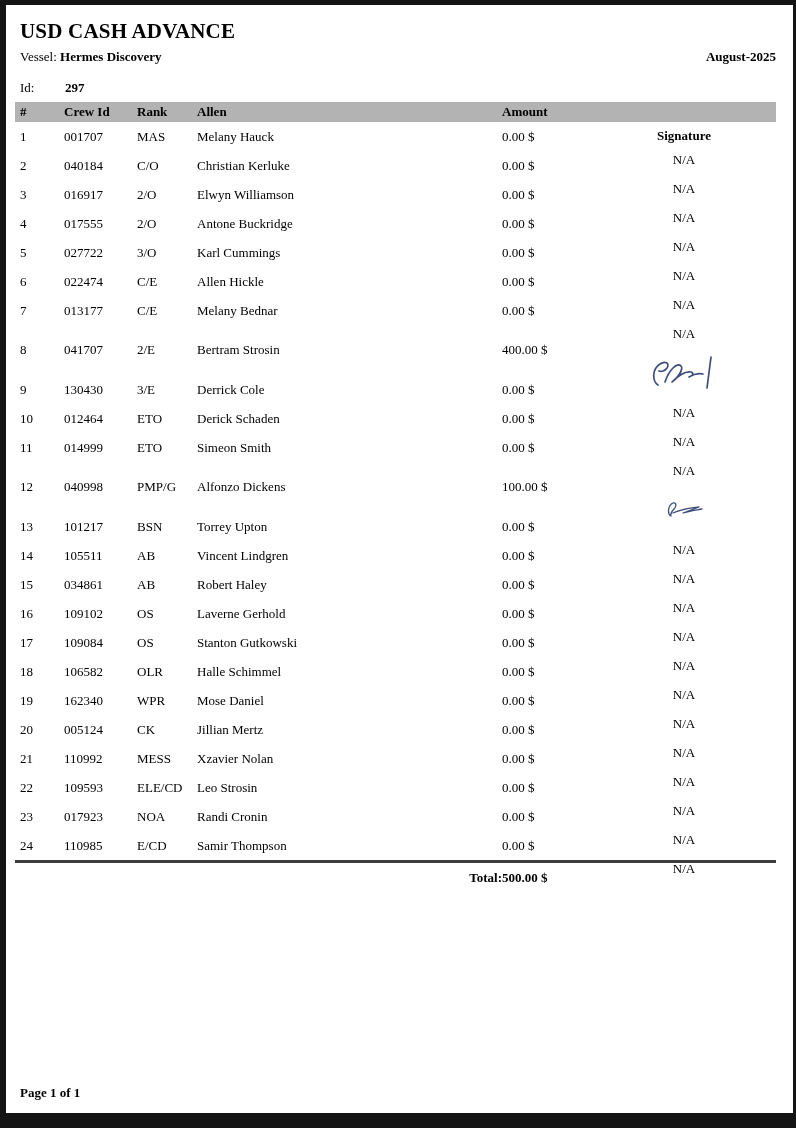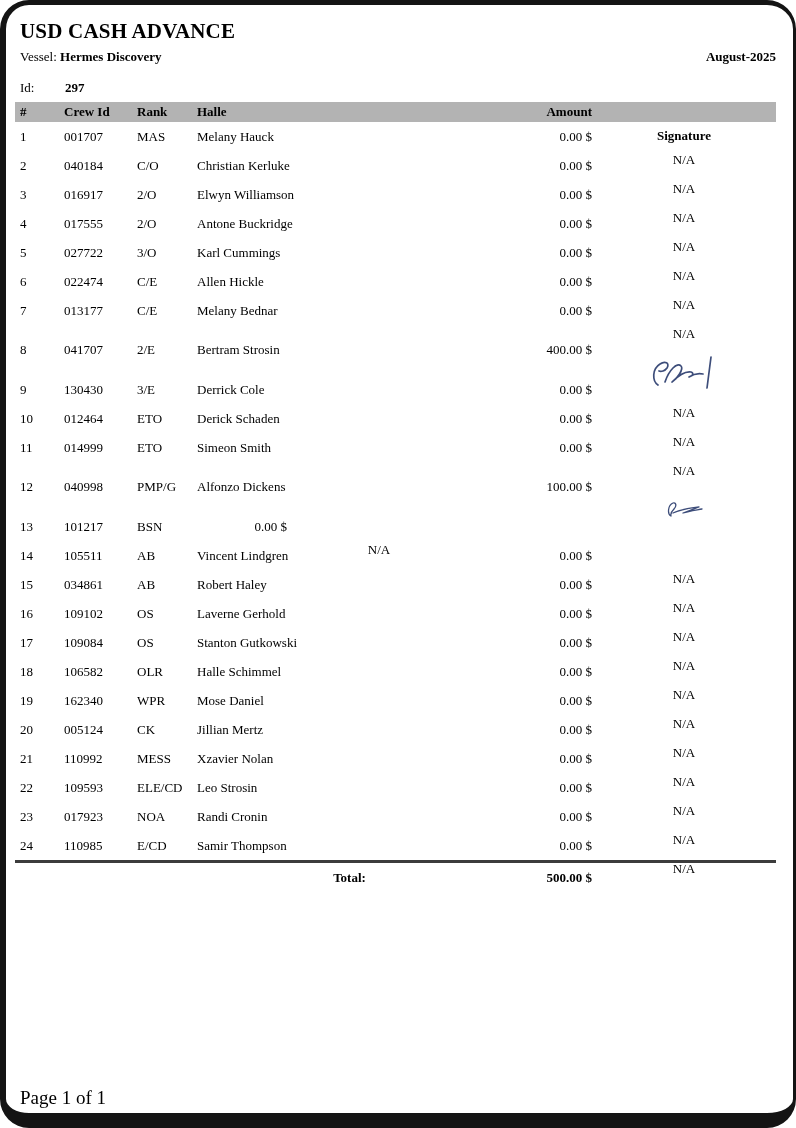--- a/index.html
+++ b/index.html
@@ -7,21 +7,20 @@
   body { font-family: "Liberation Serif", "DejaVu Serif", serif; color: #000; }
 
   .frame {
     width: 796px; height: 1128px;
     border-left: 6px solid #141414;
     border-top: 5px solid #141414;
     border-right: 3px solid #141414;
     border-bottom: 15px solid #141414;
     background: #ffffff;
     position: relative;
-    border-radius: 29px;
   }
   .page { position: relative; width: 787px; height: 1108px; overflow: hidden; }
 
   h1.title {
     margin: 14px 17px 0 14px;
     font-size: 21px;
     font-weight: bold;
     letter-spacing: 0.2px;
   }
   .meta-row {
@@ -53,40 +52,40 @@
     align-items: center;
     height: 29px;
     padding-left: 5px;
   }
   .trow.tall { height: 50px; }
   .cell { overflow: visible; white-space: nowrap; }
   .c-num  { width: 44px; }
   .c-crew { width: 73px; }
   .c-rank { width: 60px; }
   .c-name { flex: 1; }
-  .c-amt  { width: 90px; text-align: right; }
+  .c-amt  { width: 90px; text-align: left; }
   .c-sig  { width: 184px; text-align: center; margin-top: 47px; }
   .c-sig svg { display: block; margin: 0 auto; }
 
   .total-row {
     display: flex;
     align-items: center;
     height: 32px;
     padding-left: 5px;
     border-top: 3px solid #3c3c3c;
     font-weight: bold;
   }
-  .total-row .c-name { text-align: center; }
+  .total-row .c-name { text-align: right; }
 
   .footer {
     position: absolute;
     left: 14px;
-    bottom: 4px;
-    font-size: 19px;
-    font-weight: normal;
+    bottom: 12px;
+    font-size: 13px;
+    font-weight: bold;
   }
 </style>
 </head>
 <body>
 
 <div class="frame">
   <div class="page">
 
     <h1 class="title">USD CASH ADVANCE</h1>
 
@@ -102,21 +101,21 @@
       <div class="meta-left">
         <span class="label">Id:</span><span class="value">297</span>
       </div>
     </div>
 
     <div class="table">
       <div class="thead">
         <div class="cell c-num">#</div>
         <div class="cell c-crew">Crew Id</div>
         <div class="cell c-rank">Rank</div>
-        <div class="cell c-name">Halle</div>
+        <div class="cell c-name">Allen</div>
         <div class="cell c-amt">Amount</div>
         <div class="cell c-sig">Signature</div>
       </div>
 
       <div id="tbody">
           <div class="trow">
             <div class="cell c-num">1</div>
             <div class="cell c-crew">001707</div>
             <div class="cell c-rank">MAS</div>
             <div class="cell c-name">Melany Hauck</div>
@@ -223,20 +222,21 @@
                   <path d="M11,16 C7,14 8,5 13,3 C16,2 17,6 14,9 C12,11 10,13 11,16"></path>
                   <path d="M13,13 C21,9 31,8 39,7 L23,13 C29,11 37,10 42,9"></path>
                 </g>
               </svg>
             </div>
           </div>
           <div class="trow">
             <div class="cell c-num">13</div>
             <div class="cell c-crew">101217</div>
             <div class="cell c-rank">BSN</div>
+            <div class="cell c-name">Torrey Upton</div>
             <div class="cell c-amt">0.00 $</div>
             <div class="cell c-sig">N/A</div>
           </div>
           <div class="trow">
             <div class="cell c-num">14</div>
             <div class="cell c-crew">105511</div>
             <div class="cell c-rank">AB</div>
             <div class="cell c-name">Vincent Lindgren</div>
             <div class="cell c-amt">0.00 $</div>
             <div class="cell c-sig">N/A</div>

